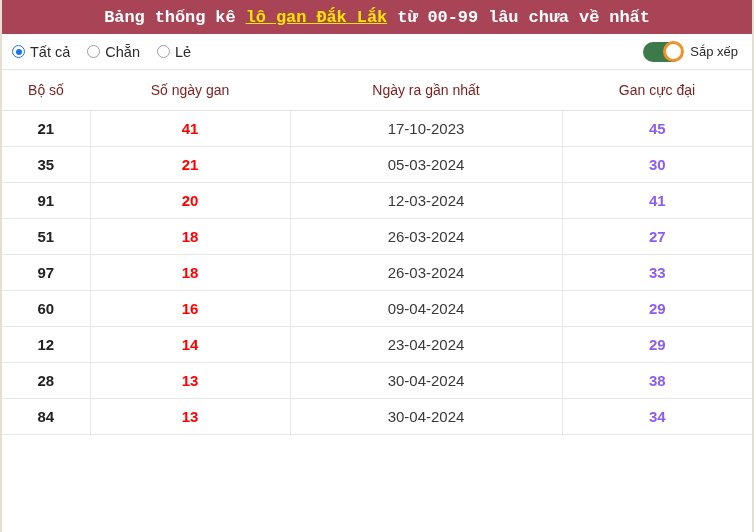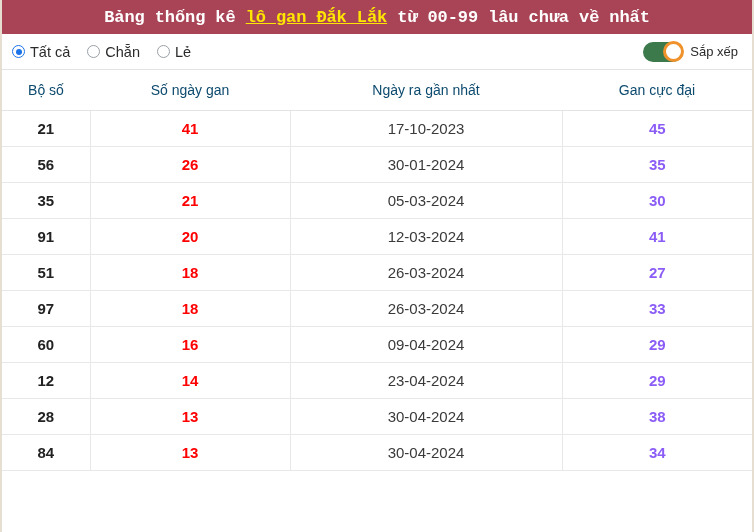--- a/index.html
+++ b/index.html
@@ -135,21 +135,21 @@
   
   table.stat {
     width: 100%;
     border-collapse: collapse;
     table-layout: fixed;
   }
   table.stat th {
     height: 40px;
     font-size: 14px;
     font-weight: normal;
-    color: #0c4a6e;
+    color: #7f1d1d;
     text-align: center;
     border-bottom: 1px solid #e3e3e3;
     background: #ffffff;
     padding: 0;
   }
   table.stat td {
     height: 35px;
     font-size: 15px;
     text-align: center;
     border-bottom: 1px solid #e8e8e8;
@@ -215,26 +215,20 @@
       </tr>
     </thead>
     <tbody id="stats-body">
         <tr>
           <td class="c-num">21</td>
           <td class="c-days">41</td>
           <td class="c-date">17-10-2023</td>
           <td class="c-max">45</td>
         </tr>
         <tr>
-          <td class="c-num">56</td>
-          <td class="c-days">26</td>
-          <td class="c-date">30-01-2024</td>
-          <td class="c-max">35</td>
-        </tr>
-        <tr>
           <td class="c-num">35</td>
           <td class="c-days">21</td>
           <td class="c-date">05-03-2024</td>
           <td class="c-max">30</td>
         </tr>
         <tr>
           <td class="c-num">91</td>
           <td class="c-days">20</td>
           <td class="c-date">12-03-2024</td>
           <td class="c-max">41</td>

